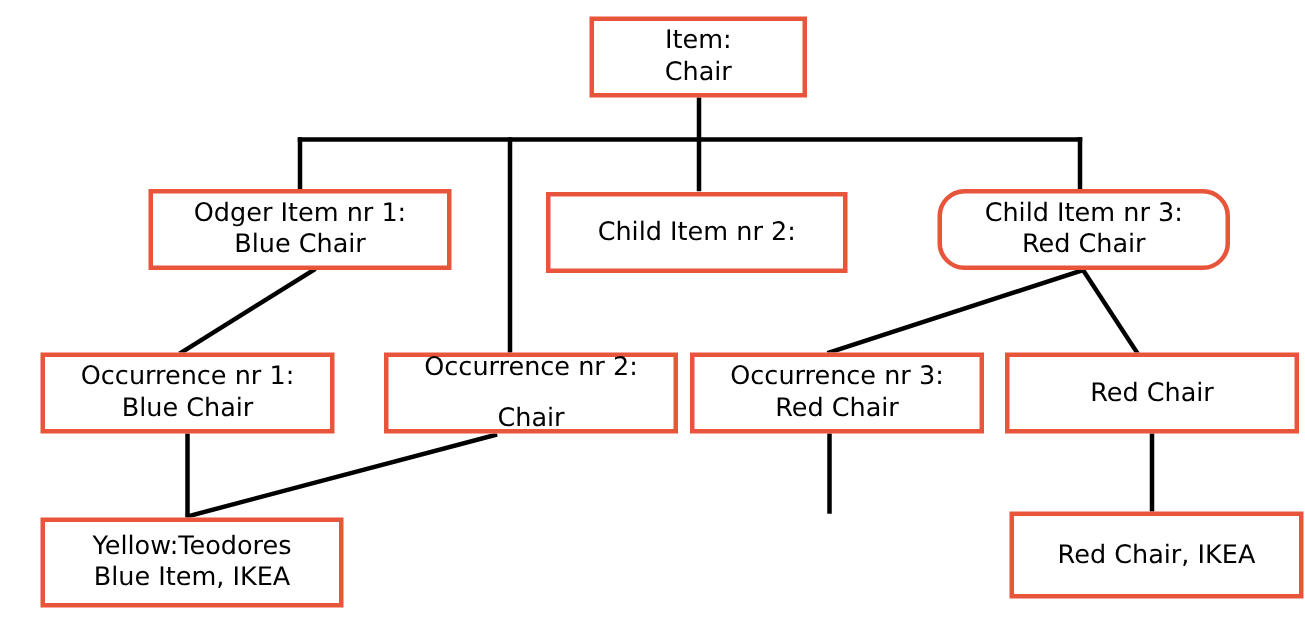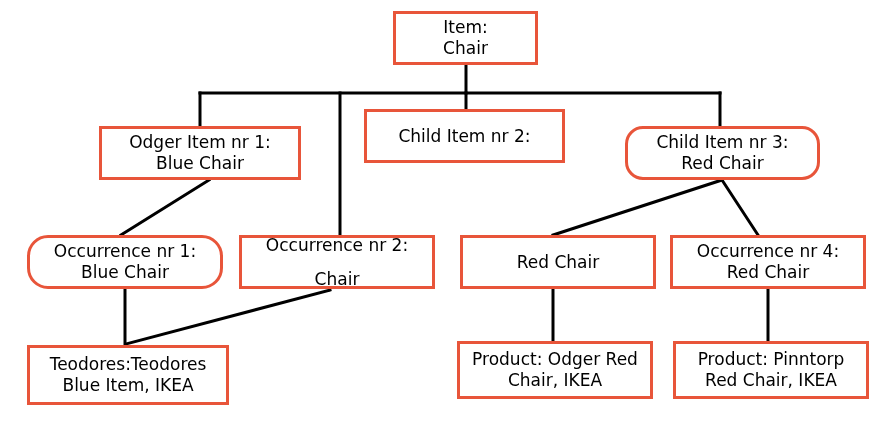--- a/index.html
+++ b/index.html
@@ -68,56 +68,51 @@
   <div class="node-box" style="left:373px;top:11px;width:145px;height:54px;">
     <span class="node-line">Item:</span>
     <span class="node-line">Chair</span>
   </div>
 
   <div class="node-box" style="left:79px;top:126px;width:202px;height:54px;">
     <span class="node-line">Odger Item nr 1:</span>
     <span class="node-line">Blue Chair</span>
   </div>
 
-  <div class="node-box" style="left:344px;top:109px;width:201px;height:54px;">
+  <div class="node-box" style="left:344px;top:128px;width:201px;height:54px;">
     <span class="node-line">Child Item nr 2:</span>
   </div>
 
   <div class="node-box" style="left:605px;top:126px;width:195px;height:54px;border-radius:18px;">
     <span class="node-line">Child Item nr 3:</span>
     <span class="node-line">Red Chair</span>
   </div>
 
-  <div class="node-box" style="left:7px;top:235px;width:196px;height:54px;border-radius:21px;">
+  <div class="node-box" style="left:7px;top:235px;width:196px;height:54px;">
     <span class="node-line">Occurrence nr 1:</span>
     <span class="node-line">Blue Chair</span>
   </div>
 
-  <div class="node-box" style="left:219px;top:235px;width:196px;height:54px;gap:13px;">
+  <div class="node-box" style="left:236px;top:235px;width:196px;height:54px;gap:13px;">
     <span class="node-line">Occurrence nr 2:</span>
     <span class="node-line">Chair</span>
   </div>
 
   <div class="node-box" style="left:440px;top:235px;width:196px;height:54px;">
+    <span class="node-line">Occurrence nr 3:</span>
     <span class="node-line">Red Chair</span>
   </div>
 
   <div class="node-box" style="left:650px;top:235px;width:196px;height:54px;">
-    <span class="node-line">Occurrence nr 4:</span>
     <span class="node-line">Red Chair</span>
   </div>
 
   <div class="node-box" style="left:7px;top:345px;width:202px;height:60px;">
-    <span class="node-line">Teodores:Teodores</span>
+    <span class="node-line">Yellow:Teodores</span>
     <span class="node-line">Blue Item, IKEA</span>
   </div>
 
-  <div class="node-box" style="left:437px;top:341px;width:196px;height:58px;">
-    <span class="node-line">Product: Odger Red</span>
-    <span class="node-line">Chair, IKEA</span>
-  </div>
 
   <div class="node-box" style="left:653px;top:341px;width:196px;height:58px;">
-    <span class="node-line">Product: Pinntorp</span>
     <span class="node-line">Red Chair, IKEA</span>
   </div>
 
 </div>
 
 </body></html>

